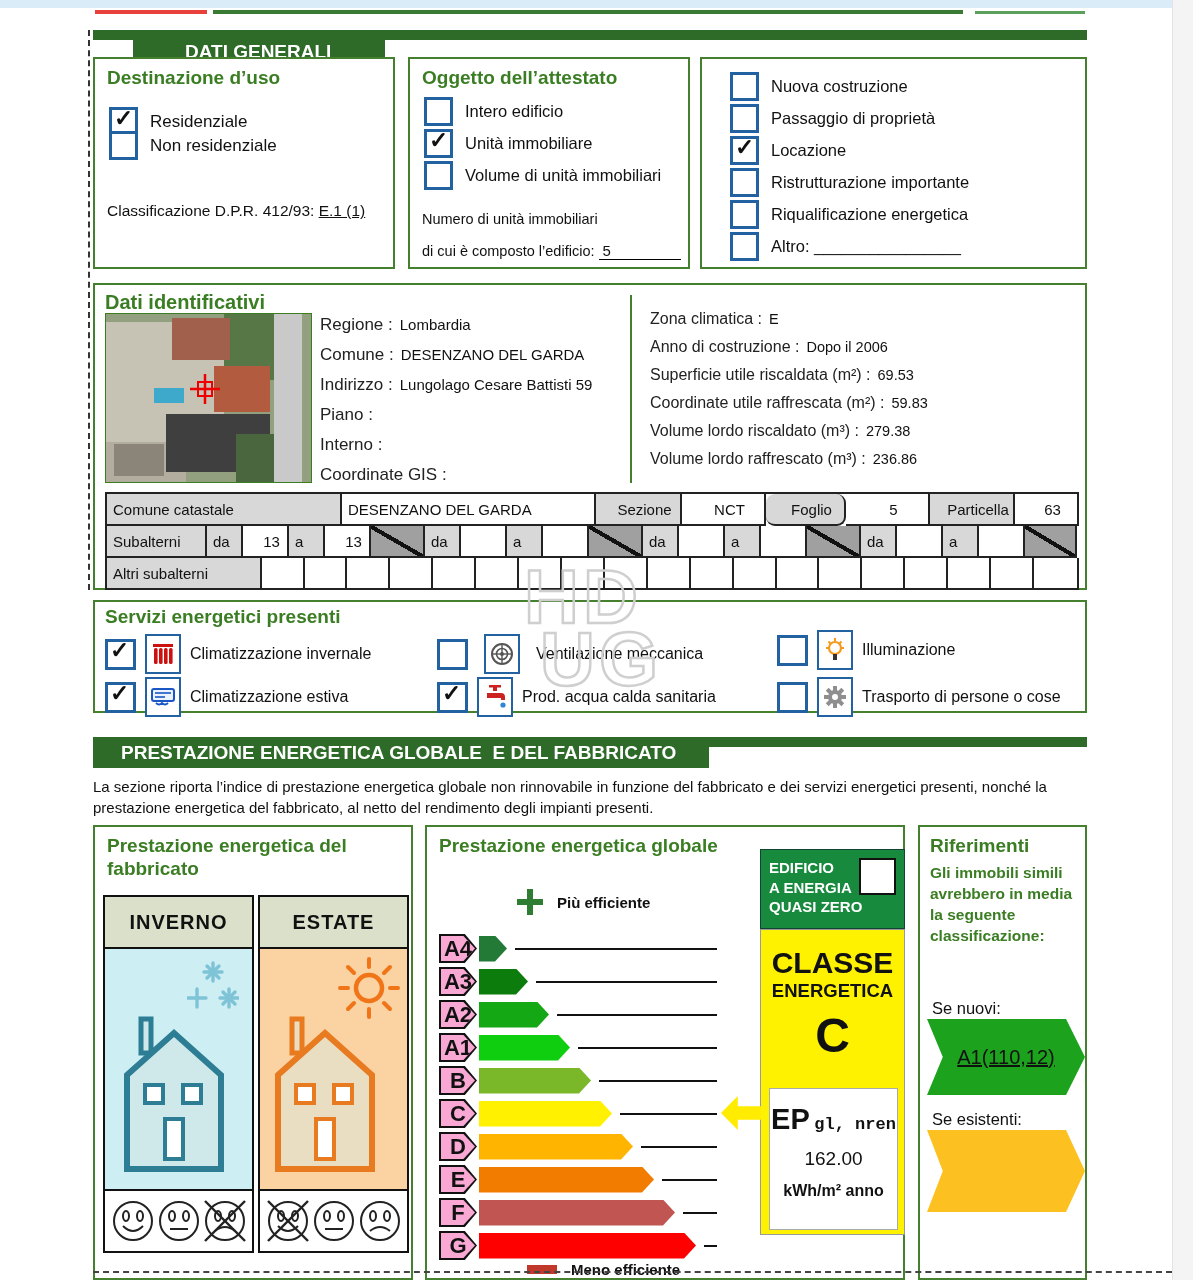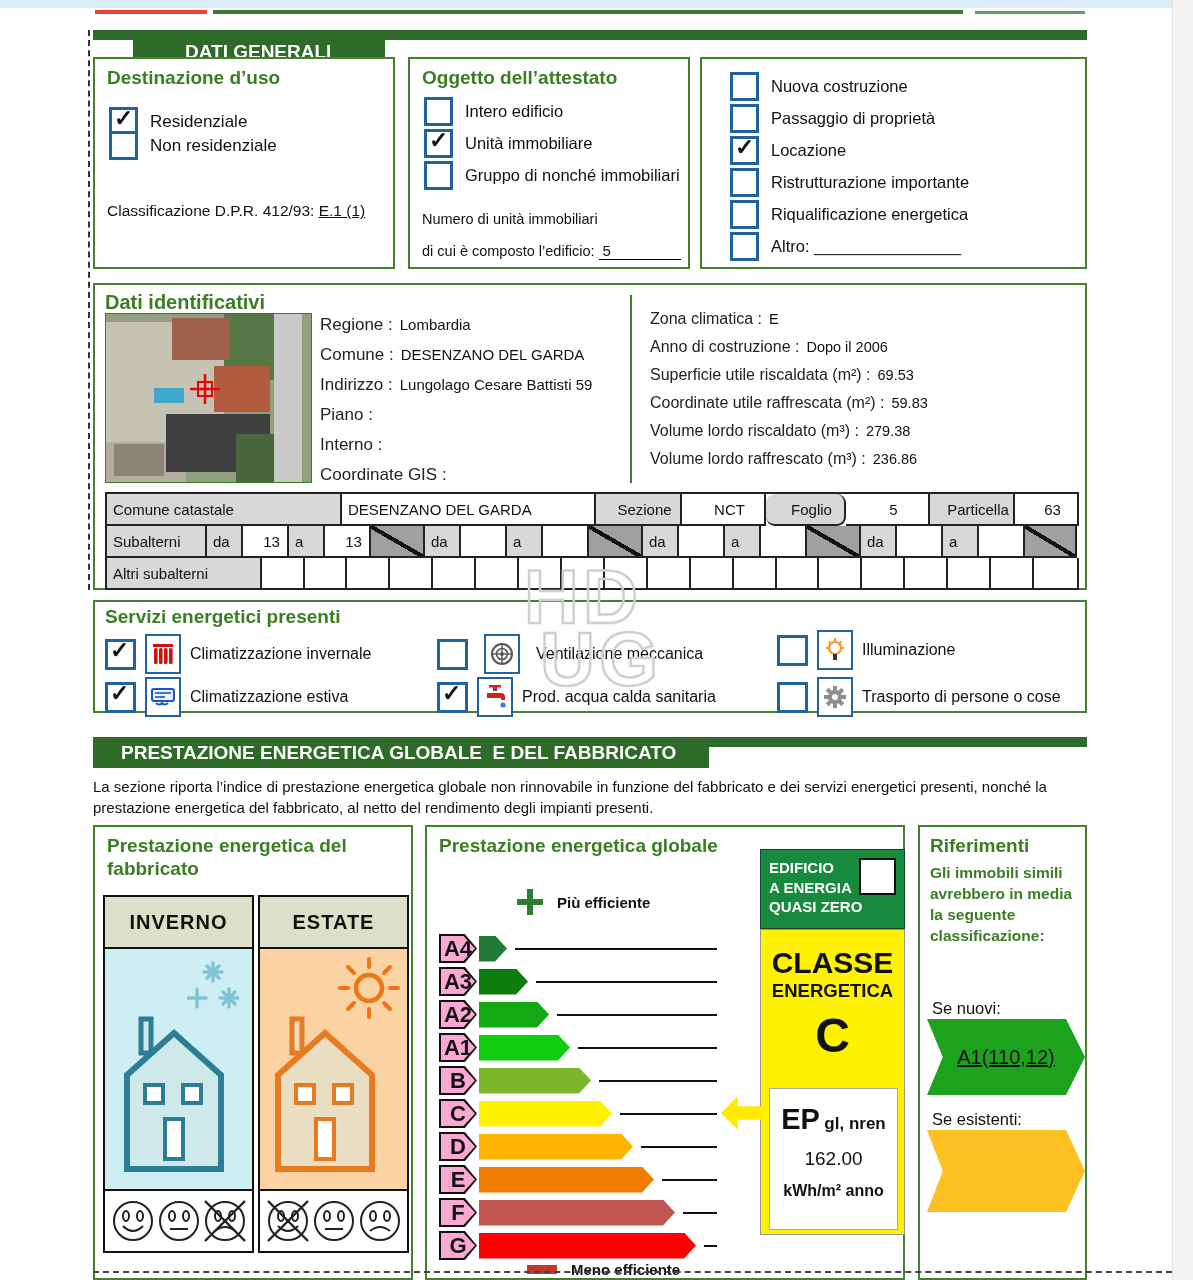--- a/index.html
+++ b/index.html
@@ -128,21 +128,21 @@
     <div class="crow" style="left:14px;top:38px;">
       <span class="cb"></span>
       <span class="clab" style="font-size:16.5px;">Intero edificio</span>
     </div>
     <div class="crow" style="left:14px;top:70px;">
       <span class="cb on"></span>
       <span class="clab" style="font-size:16.5px;">Unità immobiliare</span>
     </div>
     <div class="crow" style="left:14px;top:102px;">
       <span class="cb"></span>
-      <span class="clab" style="font-size:16.5px;">Gruppo di nonché immobiliari</span>
+      <span class="clab" style="font-size:16.5px;">Volume di unità immobiliari</span>
     </div>
     <div class="abs" style="left:12px;top:152px;font-size:14.5px;">Numero di unità immobiliari</div>
     <div class="abs" style="left:12px;top:183px;font-size:14.5px;">
       <span>di cui è composto l’edificio:</span>
       <span class="uline" style="font-size:15px;padding-left:4px;">5</span>
     </div>
   </div>
 
   <div class="abs gbox" style="left:700px;top:57px;width:387px;height:212px;">
     <div class="crow" style="left:28px;top:13px;">
@@ -606,21 +606,21 @@
       <div>QUASI ZERO</div>
       <span class="nzcb" style="right:8px;top:8px;"></span>
     </div>
     <div class="abs classe" style="left:333px;top:102px;width:145px;height:306px;">
       <div class="b" style="font-size:30px;margin-top:16px;">CLASSE</div>
       <div class="b" style="font-size:18.5px;">ENERGETICA</div>
       <div class="b" style="font-size:48px;margin-top:6px;">C</div>
       <div class="epbox" style="left:8px;top:158px;width:127px;height:140px;">
         <div style="margin-top:14px;">
           <span class="b" style="font-size:29px;">EP</span>
-          <span class="b" style="font-size:17px;">gl, nren</span>
+          <span class="b" style="font-size:17px;font-family:Liberation Mono, monospace;">gl, nren</span>
         </div>
         <div style="font-size:19px;margin-top:12px;">162.00</div>
         <div class="b" style="font-size:16px;margin-top:12px;">kWh/m² anno</div>
       </div>
     </div>
   </div>
 
   <div class="abs gbox" style="left:918px;top:825px;width:169px;height:455px;">
     <div class="abs gtitle" style="left:10px;top:8px;">Riferimenti</div>
     <div class="abs gtitle" style="left:10px;top:36px;width:148px;font-size:15.5px;line-height:1.35;">Gli immobili simili avrebbero in media la seguente classificazione:</div>

